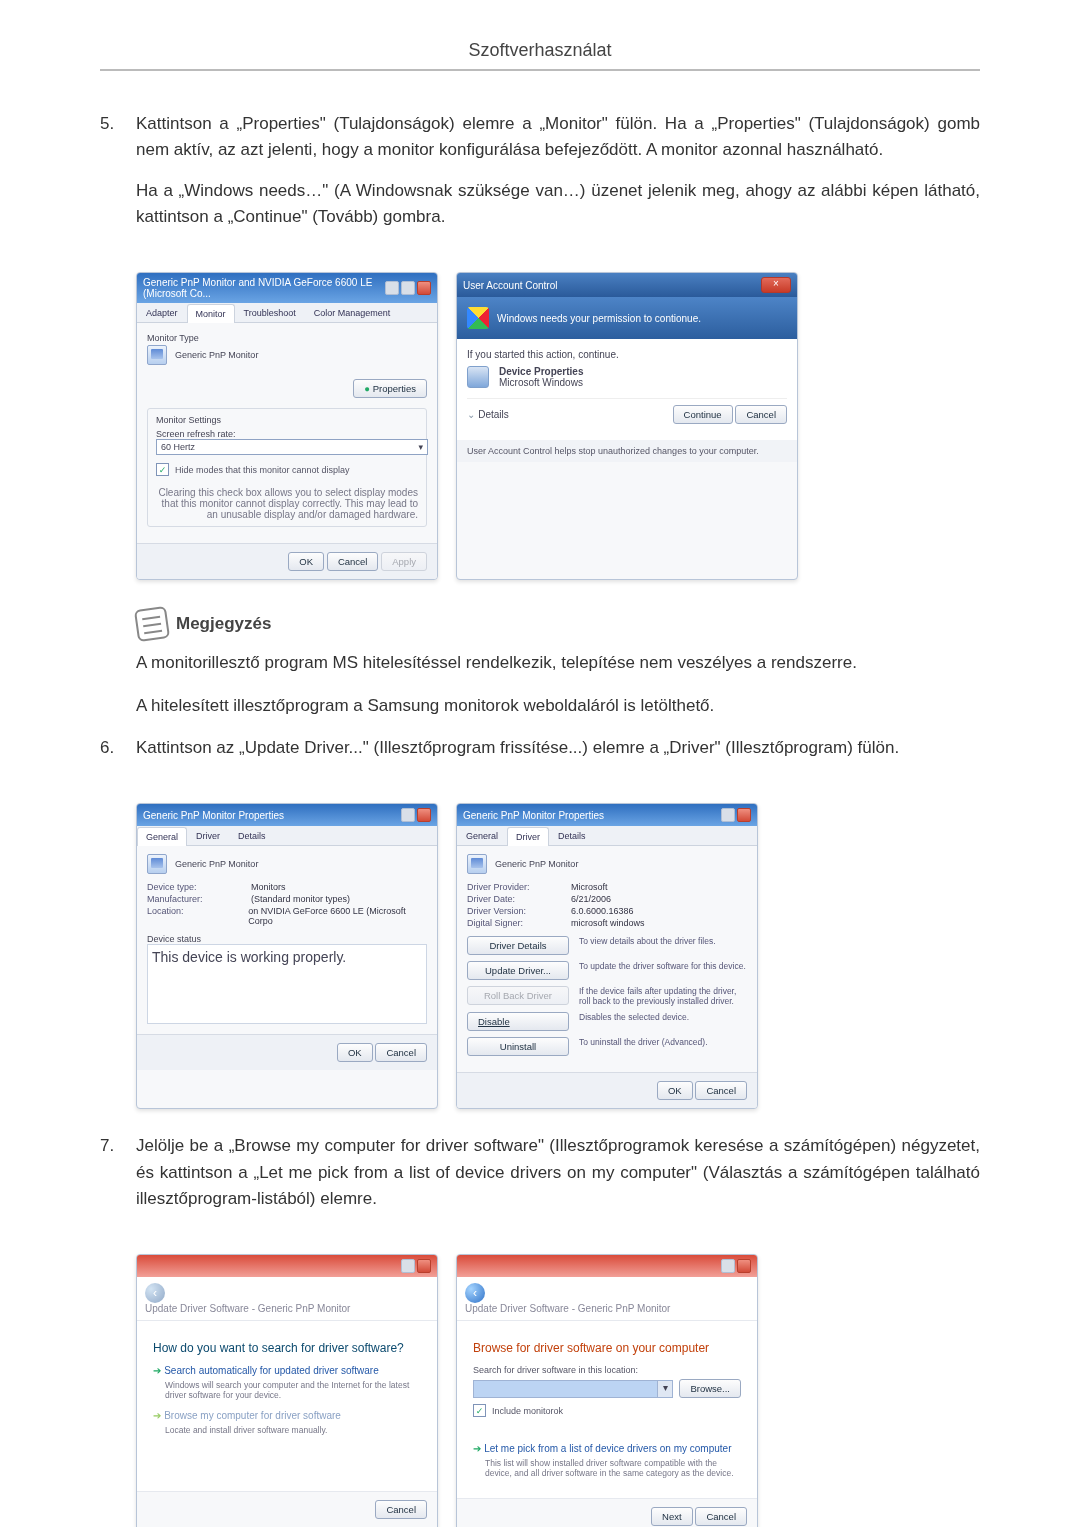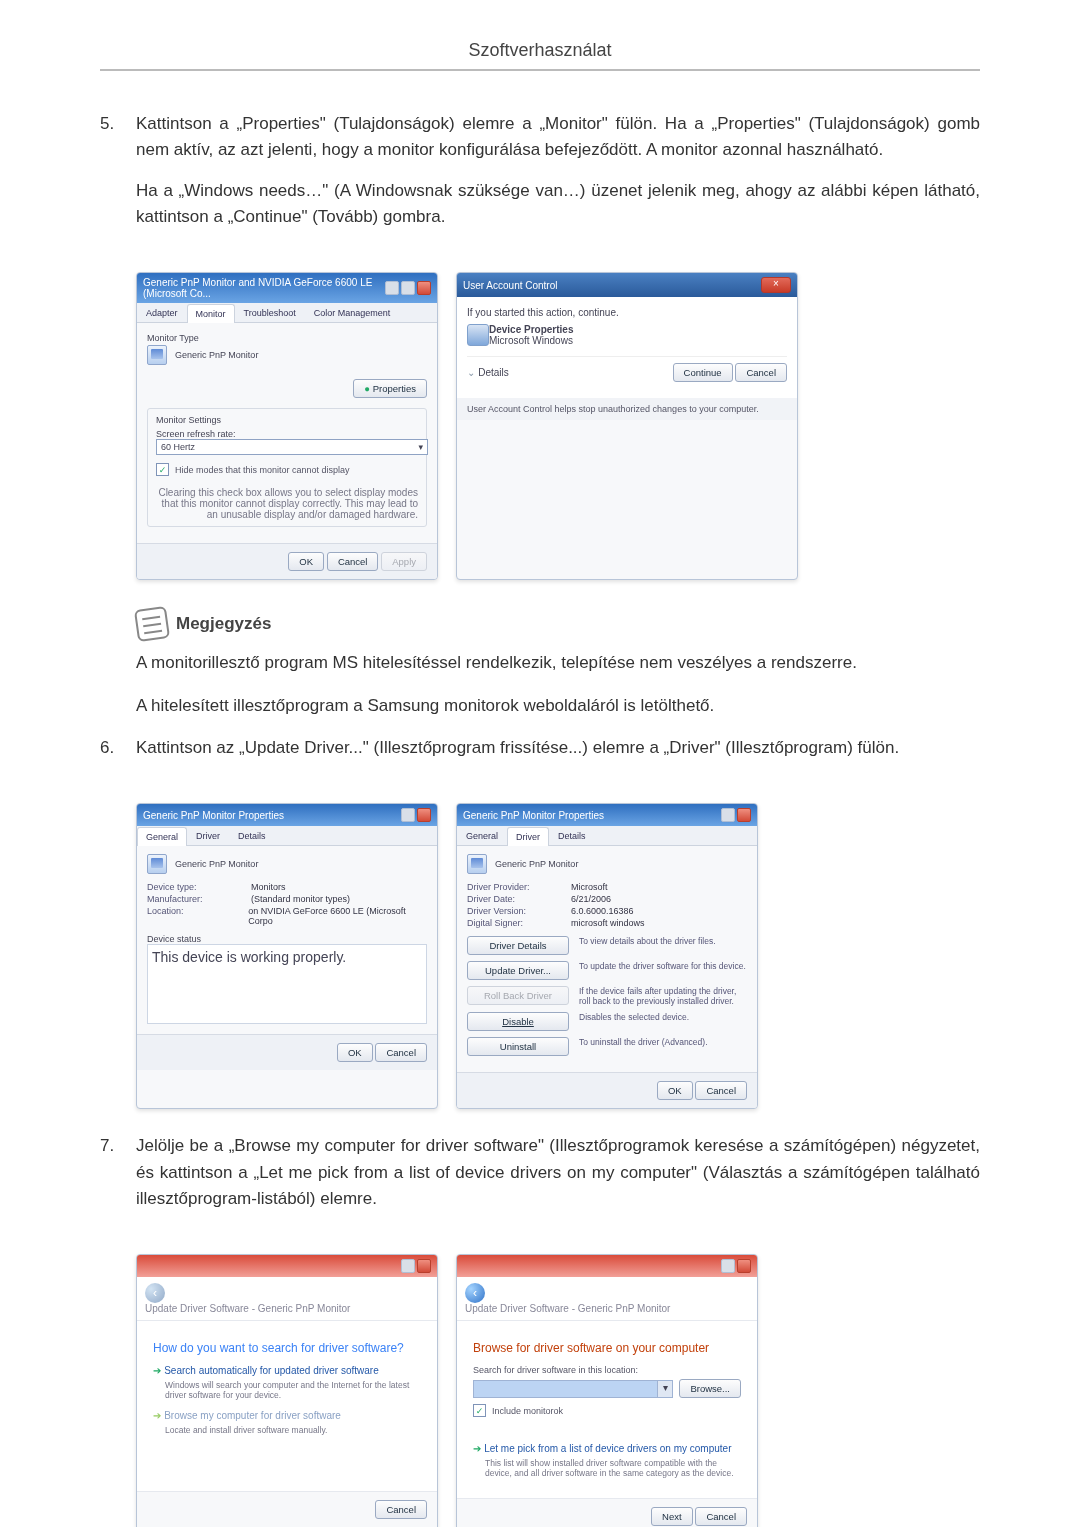--- a/index.html
+++ b/index.html
@@ -106,21 +106,21 @@
     background: linear-gradient(#4d84c7,#2c5e9e);
     color:#fff; padding:10px 10px; display:flex; gap:8px; align-items:center;
   }
   .shield {
     width:22px; height:22px; flex-shrink:0;
     background: conic-gradient(from 45deg,#e23 0 25%, #3b5 25% 50%, #38f 50% 75%, #fd3 75% 100%);
     border-radius:3px;
   }
   .uac-body { background:#fff; padding:10px; font-size:10px; }
   .uac-row { display:flex; justify-content:space-between; align-items:center; padding:6px 0; border-top:1px solid #eee;gap:41px;}
-  .uac-detail { display:flex; margin:6px 0 10px; }
+  .uac-detail { display:flex; gap:10px; margin:6px 0 10px; }
   .uac-footer { background:#f1f3f7; padding:6px 10px; font-size:9px; color:#556;}
 
   .note-head { display:flex; align-items:center; gap:8px; margin: 28px 0 10px 36px; }
   .note-icon {
     width: 28px; height: 28px; border:2px solid #888; border-radius:6px;
     position:relative; transform: rotate(-8deg);
   }
   .note-icon::before, .note-icon::after {
     content:""; position:absolute; left:5px; right:5px; height:2px; background:#888;
   }
@@ -132,21 +132,21 @@
 
   .kv { display:flex; gap:14px; margin:2px 0; }
   .kv .k { width:90px; color:#557; }
   .kv .v { color:#334; }
 
   .drv-actions { margin-top:8px; }
   .drv-actions .row { display:flex; gap:10px; align-items:flex-start; margin:6px 0; }
   .drv-actions .desc { font-size:8.5px; color:#557; flex:1; }
 
   .wiz { background:#fff; }
-  .wiz h3 { color:#3b82f6; font-size:12px; font-weight:normal; margin:10px 0 10px; }
+  .wiz h3 { color:#0c4a6e; font-size:12px; font-weight:normal; margin:10px 0 10px; }
   .wiz .opt { font-size:10px; color:#2458a8; margin-bottom:4px; }
   .wiz .opt.sub { color:#8aa1c4; }
   .wiz .optdesc { font-size:8.5px; color:#778; margin:0 0 10px 12px; }
   .wiz .crumb { font-size:10px; color:#889; padding:6px 8px; border-bottom:1px solid #e6e9ef;}
   .wiz .body { padding:10px 16px; min-height:150px; }
   .wiz-footer { text-align:right; padding:8px 10px; background:#f7f8fa; border-top:1px solid #e6e9ef;}
 
   .dropdown { display:flex; gap:6px; align-items:center; margin:4px 0 6px;}
   .dropdown .field { flex:1; border:1px solid #9fb3d4; background:#fff; height:16px; display:flex;}
   .dropdown .field .txt { flex:1; padding:1px 4px; }
@@ -237,20 +237,24 @@
         <span class="xp-btn">OK</span>
         <span class="xp-btn">Cancel</span>
         <span class="xp-btn disabled">Apply</span>
       </div>
     </div>
 
     <div class="win winB">
       <div class="titlebar" style="background:linear-gradient(#4a80c2,#2a5a9a);">
         <span>User Account Control</span>
         <div class="btn-close">×</div>
+      </div>
+      <div class="uac-head">
+        <div class="shield"></div>
+        <span>Windows needs your permission to contionue.</span>
       </div>
       <div class="uac-body">
         <div>If you started this action, continue.</div>
         <div class="uac-detail">
           <div class="sm-icon mon"></div>
           <div>
             <div style="font-weight:bold;">Device Properties</div>
             <div>Microsoft Windows</div>
           </div>
         </div>
@@ -369,21 +373,21 @@
             </div>
           <div class="row">
               <span class="xp-btn" style="width:80px;text-align:center;">Update Driver...</span>
               <span class="desc">To update the driver software for this device.</span>
             </div>
           <div class="row">
               <span class="xp-btn disabled" style="width:80px;text-align:center;">Roll Back Driver</span>
               <span class="desc">If the device fails after updating the driver, roll back to the previously installed driver.</span>
             </div>
           <div class="row">
-              <span class="xp-btn" style="width:80px;text-align:center;text-decoration:underline;">Disable</span>
+              <span class="xp-btn" style="width:80px;text-align:left;text-decoration:underline;">Disable</span>
               <span class="desc">Disables the selected device.</span>
             </div>
           <div class="row">
               <span class="xp-btn" style="width:80px;text-align:center;">Uninstall</span>
               <span class="desc">To uninstall the driver (Advanced).</span>
             </div>
         </div>
       </div>
       <div class="dlg-footer">
         <span class="xp-btn">OK</span>

